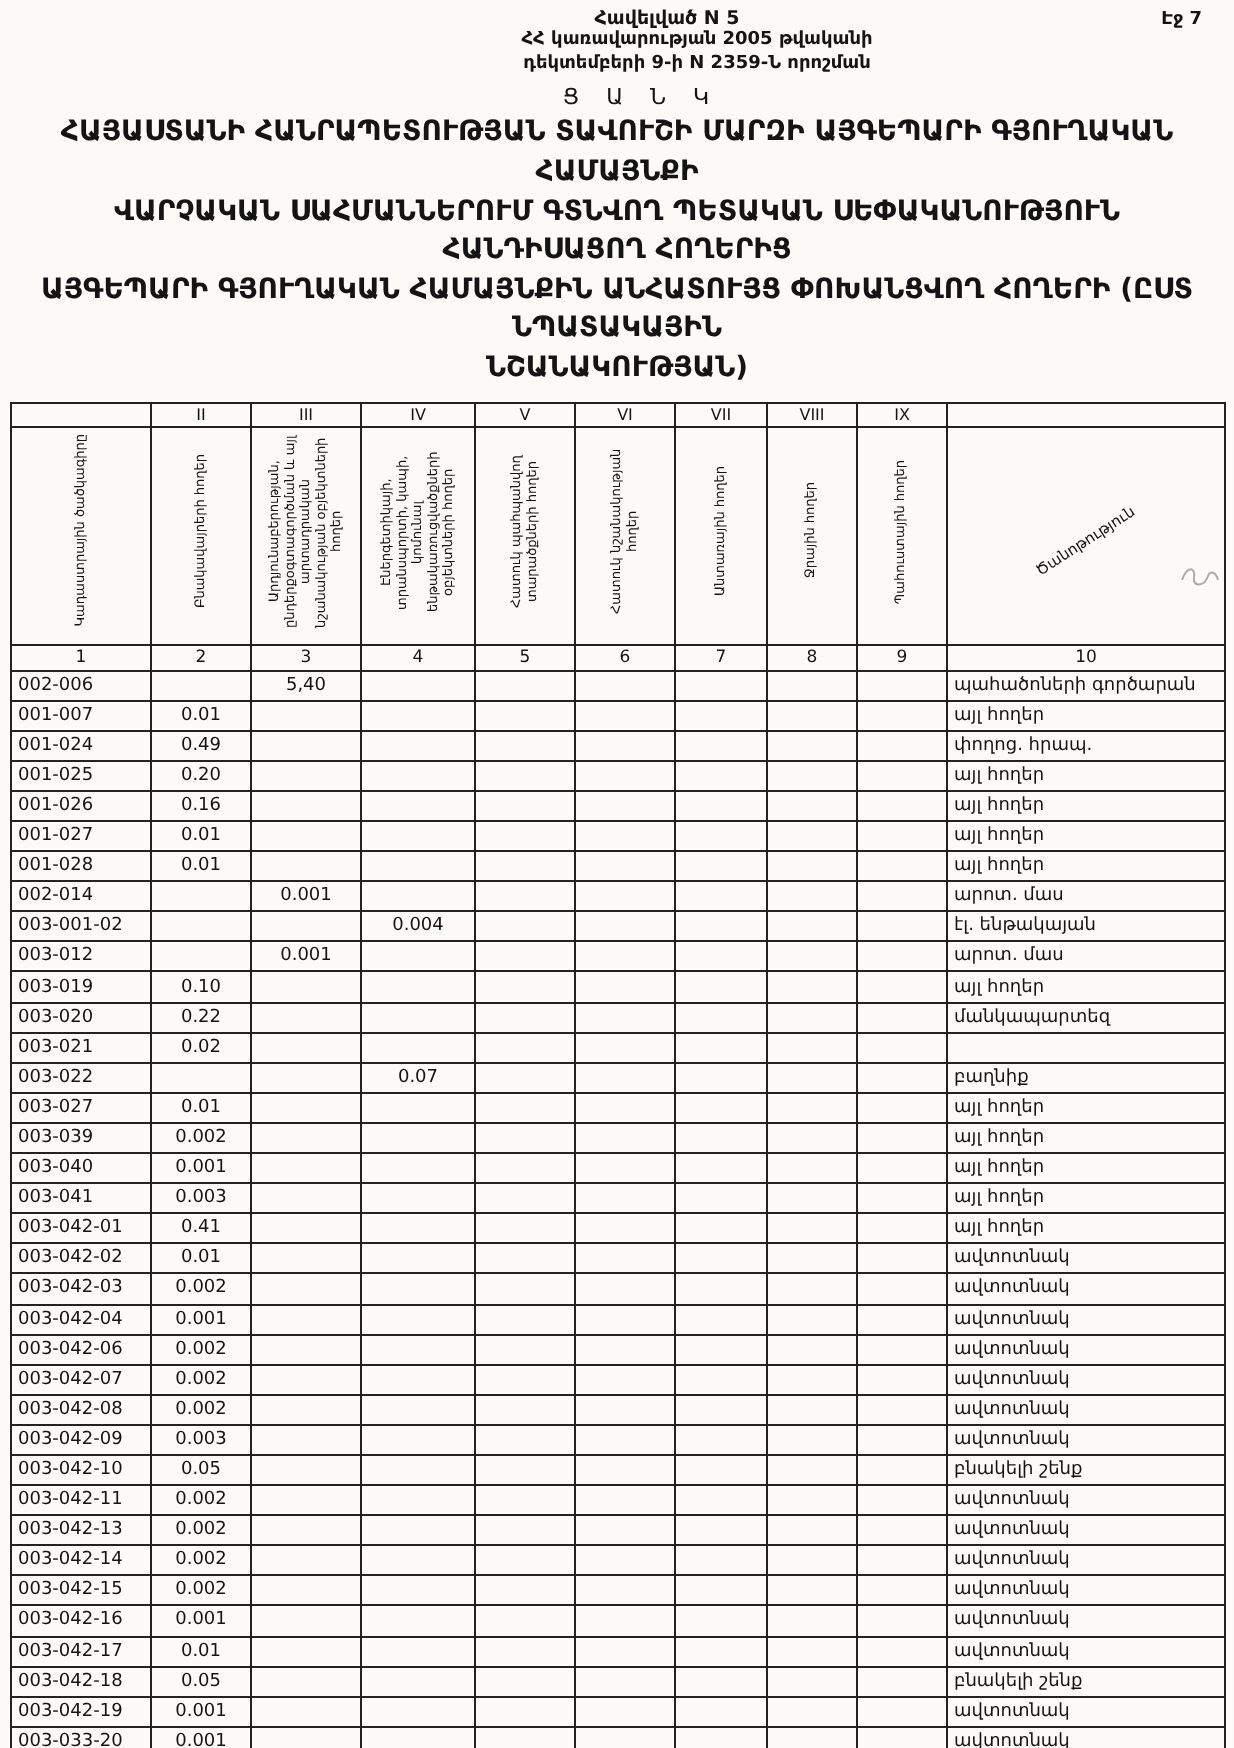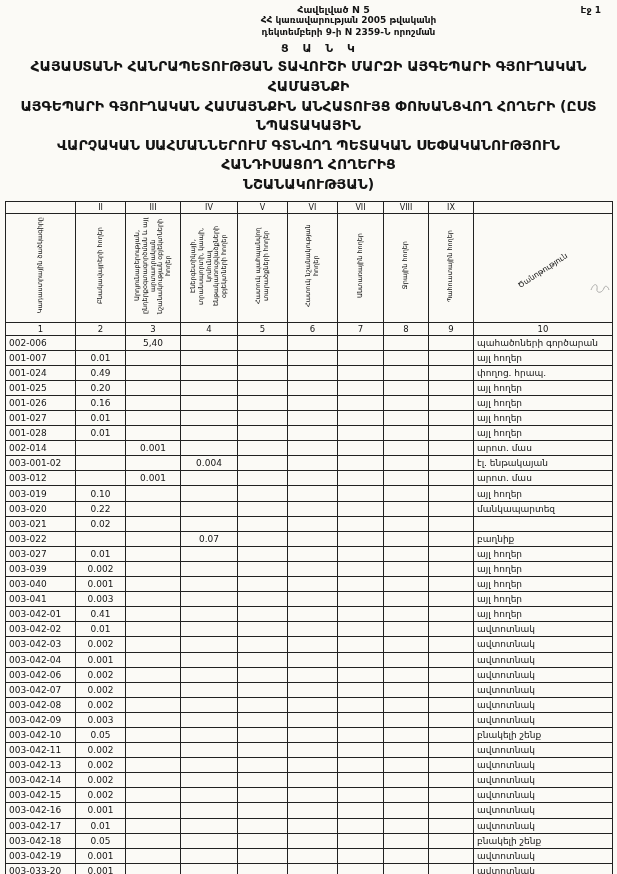--- a/index.html
+++ b/index.html
@@ -11,21 +11,21 @@
     position:relative;
     overflow:hidden;
   }
   .page-num{
     position:absolute;top:5px;right:16px;
     font-size:9px;font-weight:bold;
   }
   .doc-header{padding-top:4px;text-align:center;}
   .appendix{font-size:9.5px;font-weight:bold;transform:translateX(25px);}
   .decree{font-size:9px;font-weight:bold;line-height:1.3;transform:translateX(40px);}
-  .list-title{font-size:11px;font-weight:bold;letter-spacing:5px;margin-top:4px;padding-left:24px;}
+  .list-title{font-size:11px;font-weight:normal;letter-spacing:5px;margin-top:4px;padding-left:24px;}
   .main-title{
     font-size:14px;font-weight:600;line-height:1.4;
     margin:2px 10px 6px;text-transform:uppercase;
   }
   table.land-table{
     border-collapse:collapse;
     table-layout:fixed;
     margin-left:5px;
     width:607px;
   }
@@ -57,33 +57,33 @@
   td.code{text-align:left;padding-left:3px;}
   td.num{text-align:center;}
   td.note{text-align:left;padding-left:3px;font-size:8.5px;}
   .handwritten{
     position:absolute;right:6px;top:280px;opacity:.55;
   }
 </style>
 </head>
 <body>
 
-<div class="page-num">Էջ 1</div>
+<div class="page-num">Էջ 7</div>
 
 <div class="doc-header">
   <div class="appendix">Հավելված N 5</div>
   <div class="decree">
     <div>ՀՀ կառավարության 2005 թվականի</div>
     <div>դեկտեմբերի 9-ի N 2359-Ն որոշման</div>
   </div>
   <div class="list-title">Ց Ա Ն Կ</div>
   <div class="main-title">
     <div>ՀԱՅԱՍՏԱՆԻ ՀԱՆՐԱՊԵՏՈՒԹՅԱՆ ՏԱՎՈՒՇԻ ՄԱՐԶԻ ԱՅԳԵՊԱՐԻ ԳՅՈՒՂԱԿԱՆ ՀԱՄԱՅՆՔԻ</div>
+    <div>ՎԱՐՉԱԿԱՆ ՍԱՀՄԱՆՆԵՐՈՒՄ ԳՏՆՎՈՂ ՊԵՏԱԿԱՆ ՍԵՓԱԿԱՆՈՒԹՅՈՒՆ ՀԱՆԴԻՍԱՑՈՂ ՀՈՂԵՐԻՑ</div>
     <div>ԱՅԳԵՊԱՐԻ ԳՅՈՒՂԱԿԱՆ ՀԱՄԱՅՆՔԻՆ ԱՆՀԱՏՈՒՅՑ ՓՈԽԱՆՑՎՈՂ ՀՈՂԵՐԻ (ԸՍՏ ՆՊԱՏԱԿԱՅԻՆ</div>
-    <div>ՎԱՐՉԱԿԱՆ ՍԱՀՄԱՆՆԵՐՈՒՄ ԳՏՆՎՈՂ ՊԵՏԱԿԱՆ ՍԵՓԱԿԱՆՈՒԹՅՈՒՆ ՀԱՆԴԻՍԱՑՈՂ ՀՈՂԵՐԻՑ</div>
     <div>ՆՇԱՆԱԿՈՒԹՅԱՆ)</div>
   </div>
 </div>
 
 <table class="land-table">
   <colgroup>
     <col style="width:70px">
       <col style="width:50px">
       <col style="width:55px">
       <col style="width:57px">

